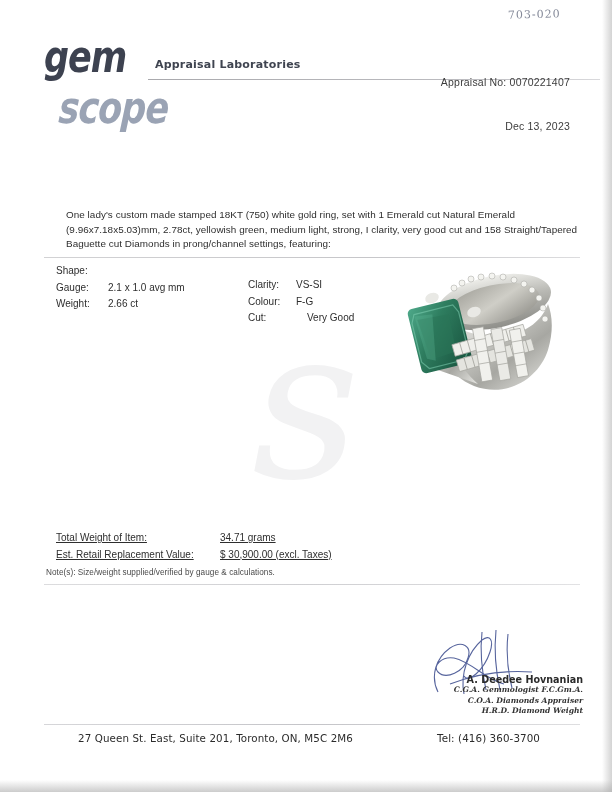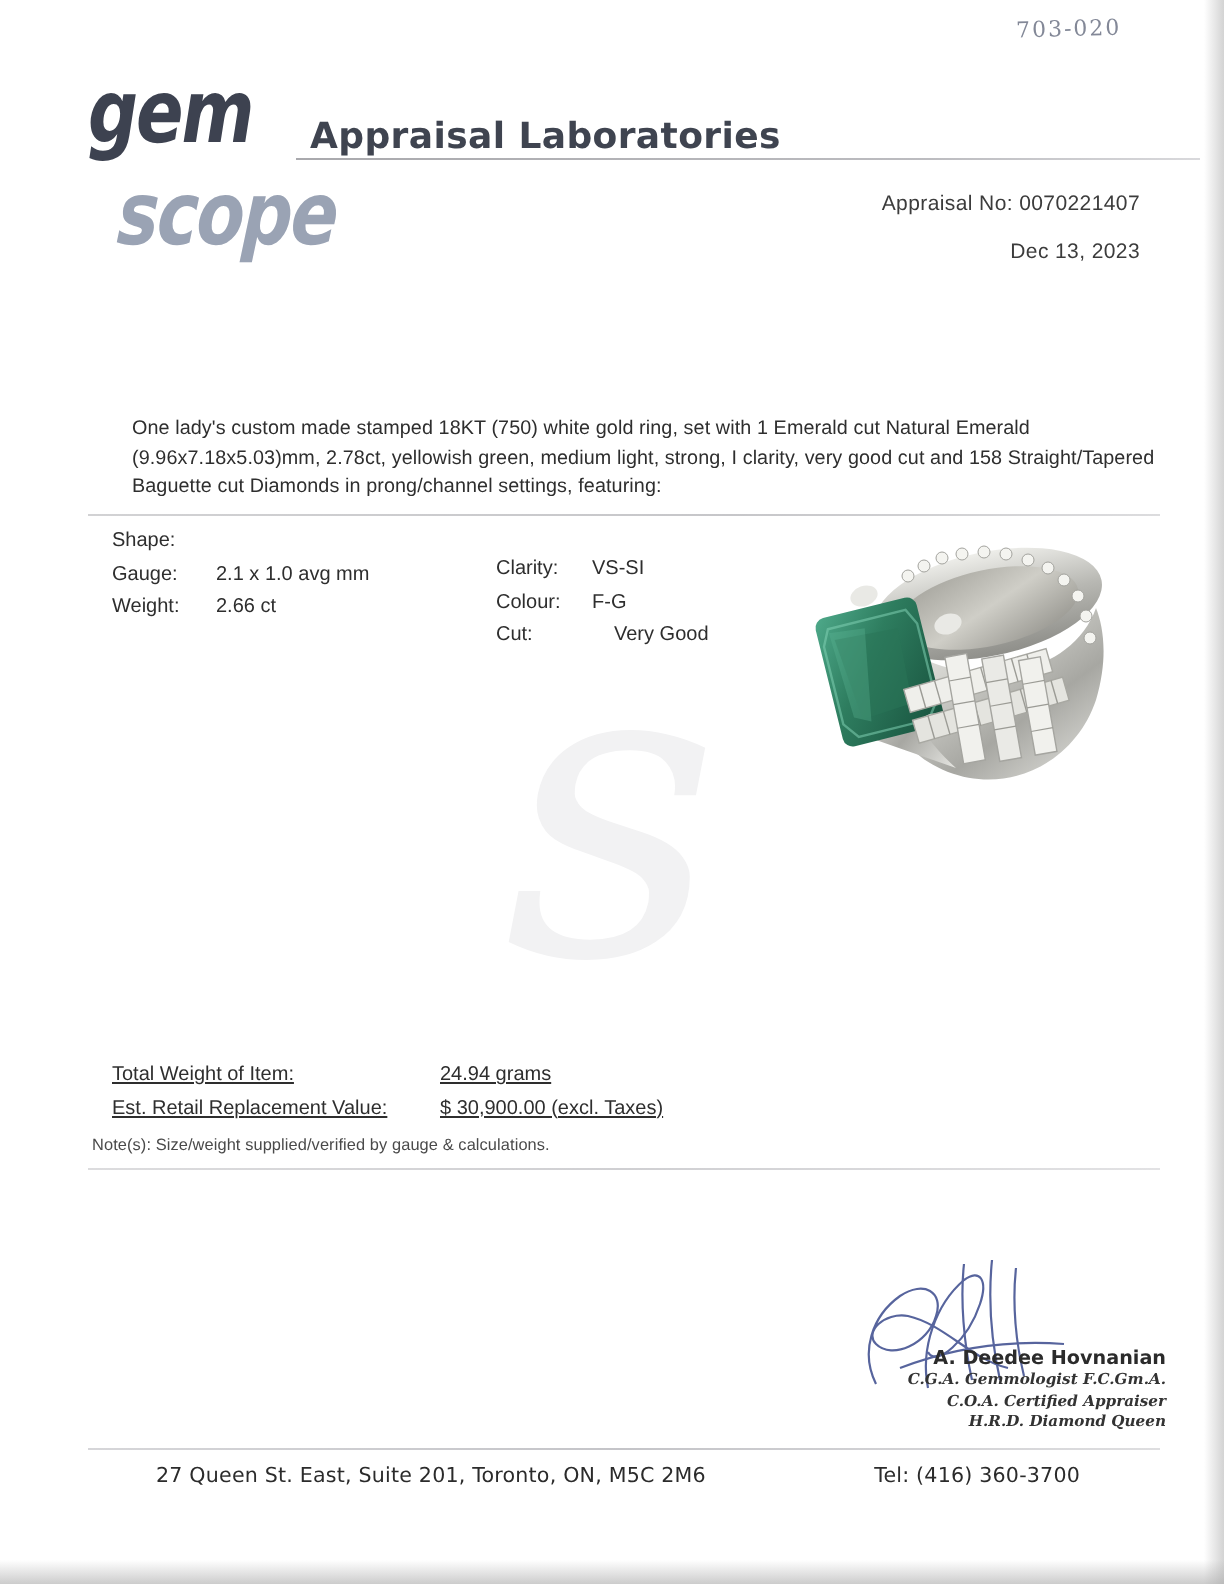--- a/index.html
+++ b/index.html
@@ -76,37 +76,37 @@
     transform-origin: left top;
     display: block;
     margin-top: 16px;
     margin-left: 16px;
   }
   .lab-title {
     position: absolute;
     left: 155px;
     top: 58px;
     font-family: "DejaVu Sans", sans-serif;
-    font-size: 18px;
+    font-size: 11px;
     font-weight: bold;
     color: #3f4450;
     letter-spacing: .2px;
   }
   .header-rule {
     position: absolute;
     left: 148px;
     top: 79px;
     width: 452px;
     height: 1px;
     background: linear-gradient(to right, #a9a9ad 0%, #bcbcc0 70%, #d9d9dc 100%);
   }
   .appraisal-no {
     position: absolute;
     right: 42px;
-    top: 96px;
+    top: 76px;
     font-size: 10.5px;
     color: #3c3c3c;
     letter-spacing: .2px;
   }
   .appraisal-date {
     position: absolute;
     right: 42px;
     top: 120px;
     font-size: 10.5px;
     color: #3c3c3c;
@@ -443,21 +443,21 @@
     </div>
     <div class="spec-row">
       <span class="spec-label">Cut:</span>
       <span class="spec-value indent">Very Good</span>
     </div>
   </div>
 
   <div class="totals">
     <div class="totals-row">
       <span class="totals-label">Total Weight of Item:</span>
-      <span class="totals-value">24.94 grams</span>
+      <span class="totals-value">34.71 grams</span>
     </div>
     <div class="totals-row">
       <span class="totals-label">Est. Retail Replacement Value:</span>
       <span class="totals-value">$ 30,900.00 (excl. Taxes)</span>
     </div>
   </div>
   <div class="notes">Note(s): Size/weight supplied/verified by gauge &amp; calculations.</div>
   <div class="totals-rule"></div>
 
   <svg class="signature-svg" width="140" height="70" viewBox="0 0 140 70" xmlns="http://www.w3.org/2000/svg">
@@ -466,22 +466,22 @@
       <path d="M44 66 C40 46, 48 24, 62 12 C70 6, 74 12, 70 24 C64 42, 48 56, 44 48"></path>
       <path d="M62 4 C60 22, 62 44, 66 62"></path>
       <path d="M76 2 C74 22, 76 44, 80 62"></path>
       <path d="M88 6 C86 24, 88 44, 92 60"></path>
       <path d="M30 56 C56 46, 84 42, 112 44"></path>
     </g>
   </svg>
   <div class="signature-block">
     <div class="signer-name">A. Deedee Hovnanian</div>
     <div class="signer-cred">C.G.A. Gemmologist F.C.Gm.A.</div>
-    <div class="signer-cred">C.O.A. Certified Appraiser</div>
-    <div class="signer-cred">H.R.D. Diamond Queen</div>
+    <div class="signer-cred">C.O.A. Diamonds Appraiser</div>
+    <div class="signer-cred">H.R.D. Diamond Weight</div>
   </div>
 
   <div class="footer-rule"></div>
   <div class="footer-address">27 Queen St. East, Suite 201,  Toronto, ON, M5C 2M6</div>
   <div class="footer-tel">Tel: (416) 360-3700</div>
 
   <div class="scan-edge-right"></div>
   <div class="scan-edge-bottom"></div>
 </div>
 

